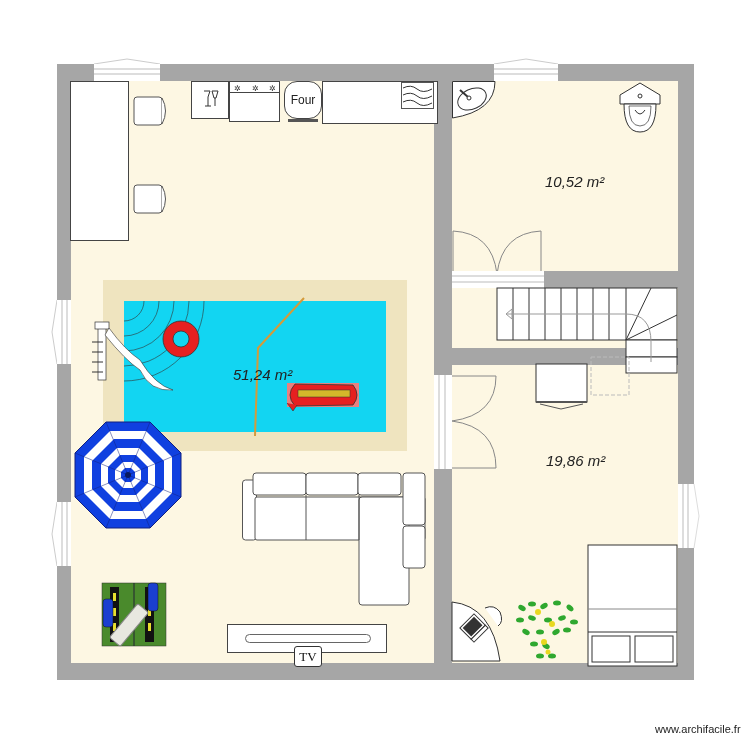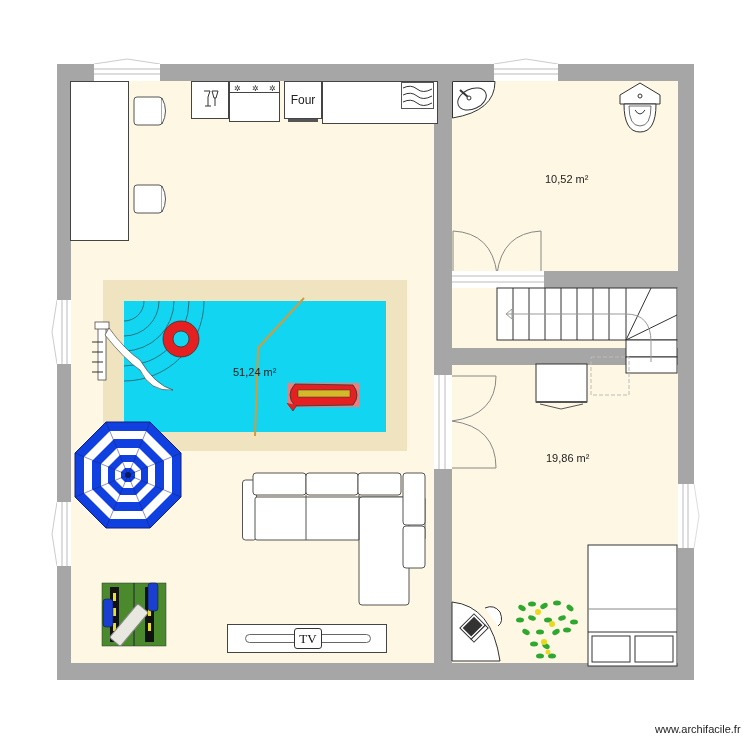--- a/index.html
+++ b/index.html
@@ -1,21 +1,21 @@
 <!DOCTYPE html>
 <html><head>
 <meta charset="utf-8">
 <style>
   html, body { margin:0; padding:0; background:#ffffff; }
   body { width:750px; height:750px; position:relative; overflow:hidden; font-family:"Liberation Sans", sans-serif; }
   .abs { position:absolute; box-sizing:border-box; }
   .wall { background:#a6a6a6; }
   .floor { background:#fdf7e3; }
   .white-box { background:#ffffff; border:1px solid #444; }
-  .area-label { font-size:11px; color:#222; white-space:nowrap; }
+  .area-label { font-size:15px; color:#222; white-space:nowrap;font-style:italic; }
   .watermark { font-size:11px; color:#222; }
   svg { position:absolute; overflow:visible; }
 </style>
 </head>
 <body>
 
 <div class="abs wall" style="left:57px;top:64px;width:637px;height:17px;"></div>
 <div class="abs wall" style="left:57px;top:663px;width:637px;height:17px;"></div>
 <div class="abs wall" style="left:57px;top:64px;width:14px;height:616px;"></div>
 <div class="abs wall" style="left:678px;top:64px;width:16px;height:616px;"></div>
@@ -78,21 +78,21 @@
   </svg>
 </div>
 <div class="abs white-box" style="left:229px;top:81px;width:51px;height:41px;">
   <div class="abs" style="left:0;top:10px;width:49px;height:1px;background:#444;"></div>
   <svg style="left:4px;top:1px;" width="44" height="9">
     <text x="0" y="8" font-size="8" fill="#333">✲</text>
     <text x="18" y="8" font-size="8" fill="#333">✲</text>
     <text x="35" y="8" font-size="8" fill="#333">✲</text>
   </svg>
 </div>
-<div class="abs white-box" style="left:284px;top:81px;width:38px;height:38px;display:flex;align-items:center;justify-content:center;">
+<div class="abs white-box" style="left:284px;top:81px;width:38px;height:38px;display:flex;align-items:center;justify-content:center;border-radius:13px;">
   <span style="font-size:12px;color:#222;">Four</span>
 </div>
 <div class="abs" style="left:288px;top:119px;width:30px;height:3px;background:#555;"></div>
 <div class="abs white-box" style="left:322px;top:81px;width:116px;height:43px;">
   <svg style="left:78px;top:0px;" width="34" height="27">
     <rect x="0.5" y="0.5" width="32" height="26" fill="#fff" stroke="#555"></rect>
     <path d="M2 6 Q10 2 16 7 T31 7 M2 13 Q10 9 16 14 T31 14 M2 20 Q10 16 16 21 T31 21" fill="none" stroke="#333"></path>
   </svg>
 </div>
 
@@ -160,21 +160,21 @@
   <rect x="64" y="1" width="52" height="22" rx="3" fill="#fff" stroke="#555"></rect>
   <rect x="116" y="1" width="43" height="22" rx="3" fill="#fff" stroke="#555"></rect>
   <rect x="161" y="1" width="22" height="52" rx="3" fill="#fff" stroke="#555"></rect>
   <rect x="161" y="54" width="22" height="42" rx="3" fill="#fff" stroke="#555"></rect>
   <line x1="64" y1="23" x2="64" y2="68" stroke="#555"></line>
   <line x1="117" y1="23" x2="117" y2="68" stroke="#555"></line>
 </svg>
 
 <div class="abs" style="left:227px;top:624px;width:160px;height:29px;background:#fff;border:1px solid #444;">
   <div class="abs" style="left:17px;top:9px;width:126px;height:9px;border:1px solid #666;border-radius:5px;background:#fff;"></div>
-  <div class="abs" style="left:66px;top:3px;width:28px;height:21px;border:1px solid #333;border-radius:3px;background:#fff;display:flex;align-items:center;justify-content:center;">
+  <div class="abs" style="left:66px;top:21px;width:28px;height:21px;border:1px solid #333;border-radius:3px;background:#fff;display:flex;align-items:center;justify-content:center;">
     <span style="font-family:'Liberation Serif',serif;font-size:13px;color:#111;">TV</span>
   </div>
 </div>
 
 <svg style="left:96px;top:575px;" width="72" height="74">
   <rect x="6" y="8" width="64" height="63" fill="#4a8a2c" stroke="#333" stroke-width="0.5"></rect>
   <line x1="38" y1="8" x2="38" y2="71" stroke="#223"></line>
   <rect x="14" y="12" width="9" height="55" fill="#111"></rect>
   <rect x="49" y="12" width="9" height="55" fill="#111"></rect>
   <g fill="#e8e030">

